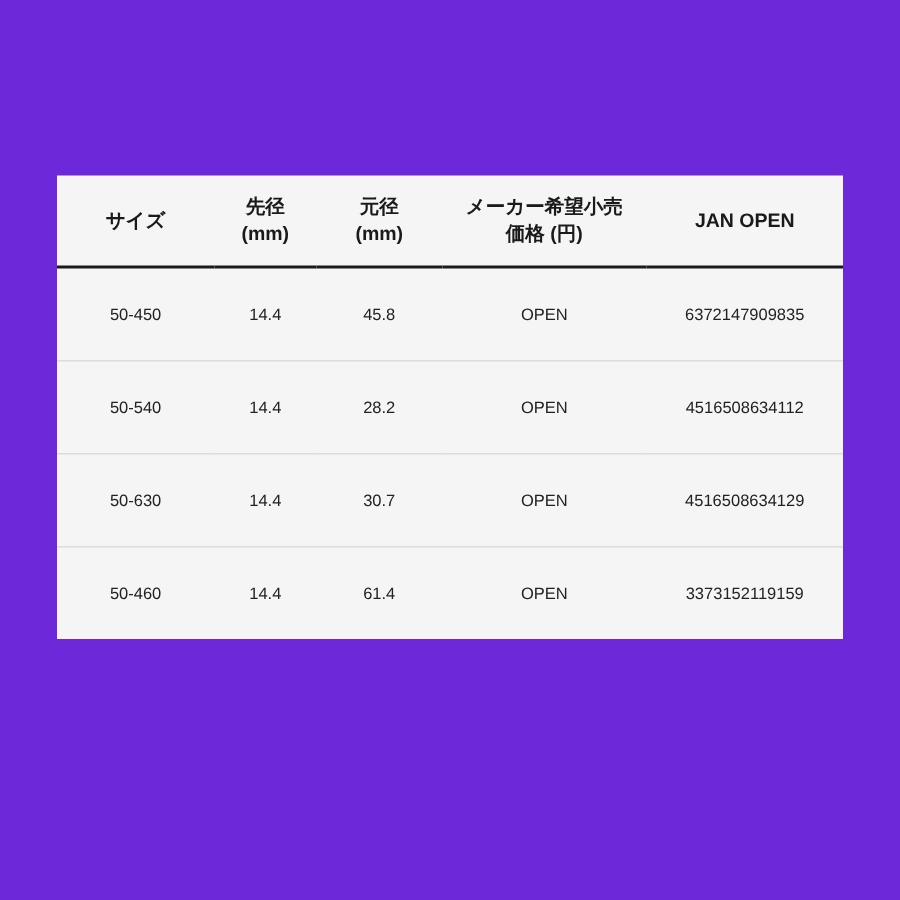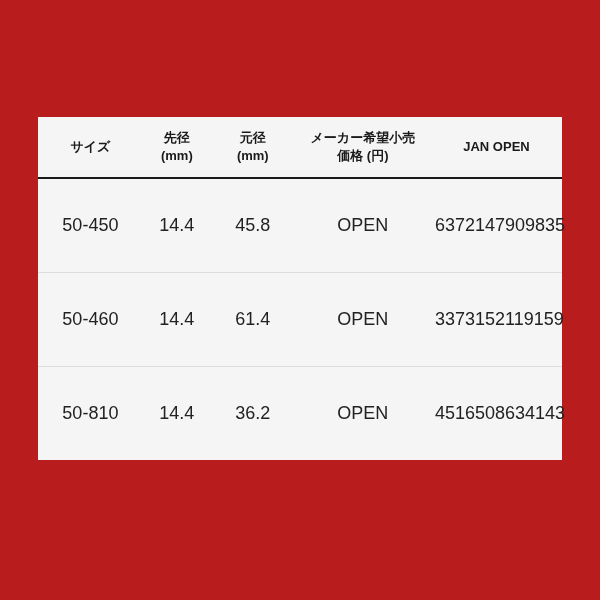--- a/index.html
+++ b/index.html
@@ -7,21 +7,21 @@
     padding: 0;
     width: 600px;
     height: 600px;
     background: #ffffff;
     font-family: "Liberation Sans", "DejaVu Sans", sans-serif;
   }
   .page {
     position: relative;
     width: 600px;
     height: 600px;
-    background: #b91c1c;
+    background: #6d28d9;
     overflow: hidden;
   }
   .table-wrap {
     position: absolute;
     left: 38px;
     top: 117px;
     width: 524px;
   }
   table.spec-table {
     width: 100%;
@@ -41,22 +41,22 @@
     font-weight: 700;
     color: #1a1a1a;
     text-align: center;
     vertical-align: middle;
     line-height: 1.35;
     white-space: pre-line;
     border-bottom: 2px solid #1a1a1a;
   }
   td {
     height: 61px;
-    padding: 16px 4px;
-    font-size: 18px;
+    padding: 0 4px;
+    font-size: 11px;
     font-weight: 400;
     color: #222222;
     text-align: center;
     vertical-align: middle;
   }
   tbody tr + tr td {
     border-top: 1px solid #dcdcdc;
   }
 </style>
 </head>
@@ -86,29 +86,36 @@
       </thead>
       <tbody>
         <tr>
           <td>50-450</td>
           <td>14.4</td>
           <td>45.8</td>
           <td>OPEN</td>
           <td>6372147909835</td>
         </tr>
         <tr>
+          <td>50-540</td>
+          <td>14.4</td>
+          <td>28.2</td>
+          <td>OPEN</td>
+          <td>4516508634112</td>
+        </tr>
+        <tr>
+          <td>50-630</td>
+          <td>14.4</td>
+          <td>30.7</td>
+          <td>OPEN</td>
+          <td>4516508634129</td>
+        </tr>
+        <tr>
           <td>50-460</td>
           <td>14.4</td>
           <td>61.4</td>
           <td>OPEN</td>
           <td>3373152119159</td>
-        </tr>
-        <tr>
-          <td>50-810</td>
-          <td>14.4</td>
-          <td>36.2</td>
-          <td>OPEN</td>
-          <td>4516508634143</td>
         </tr>
       </tbody>
     </table>
   </div>
 </div>
 
 </body></html>

